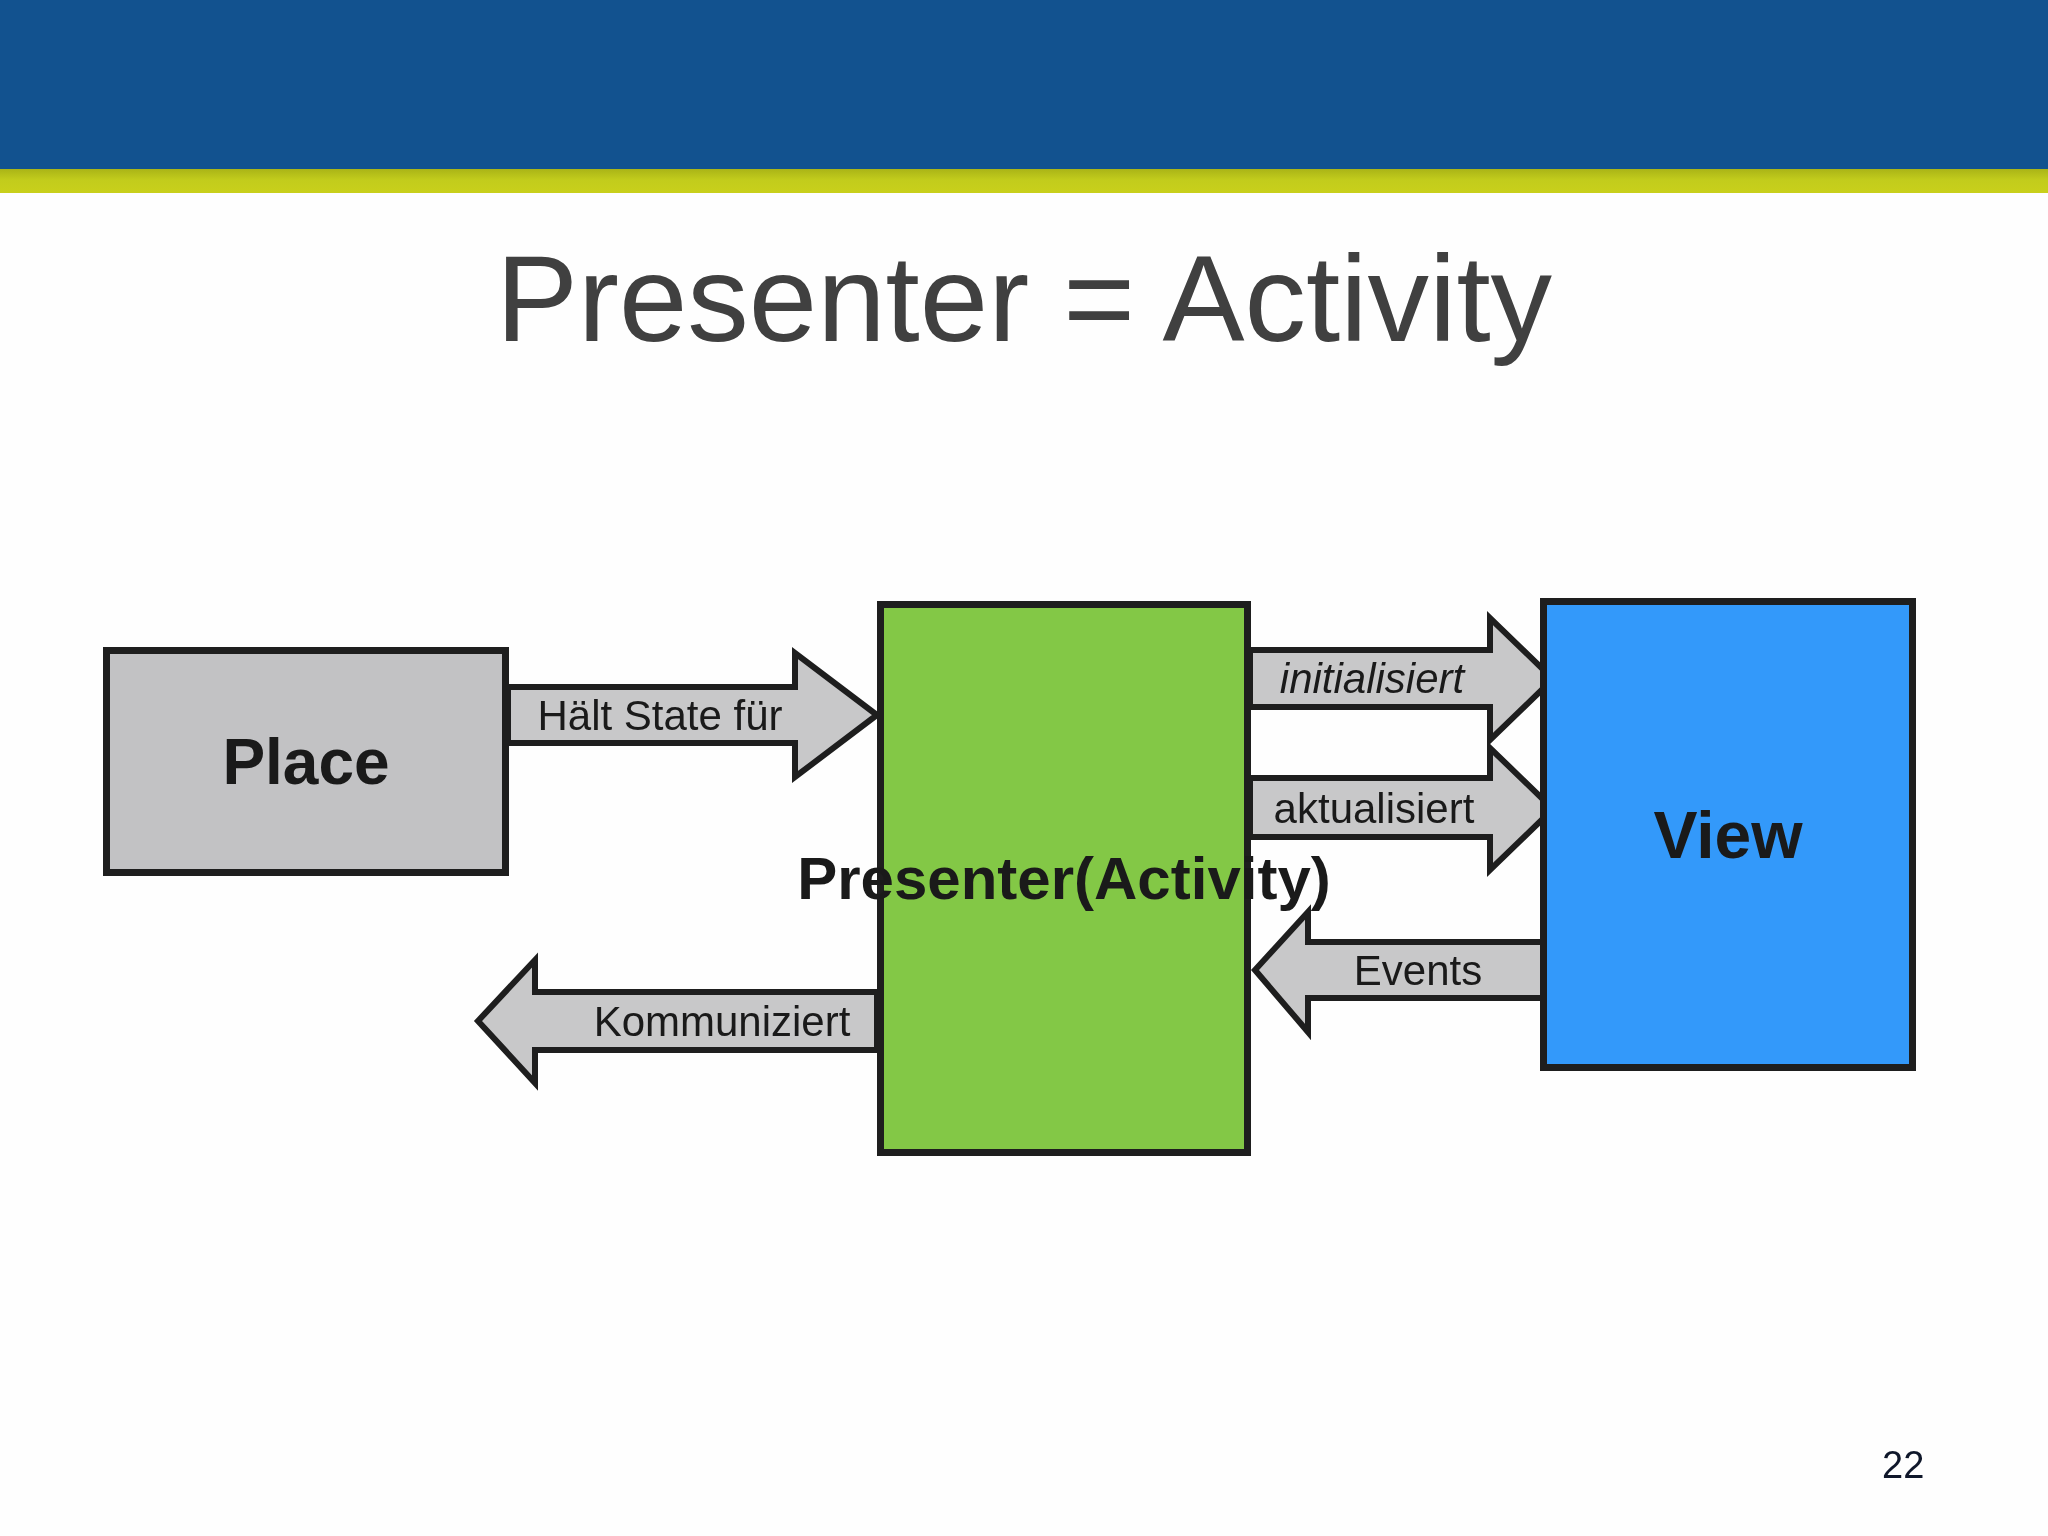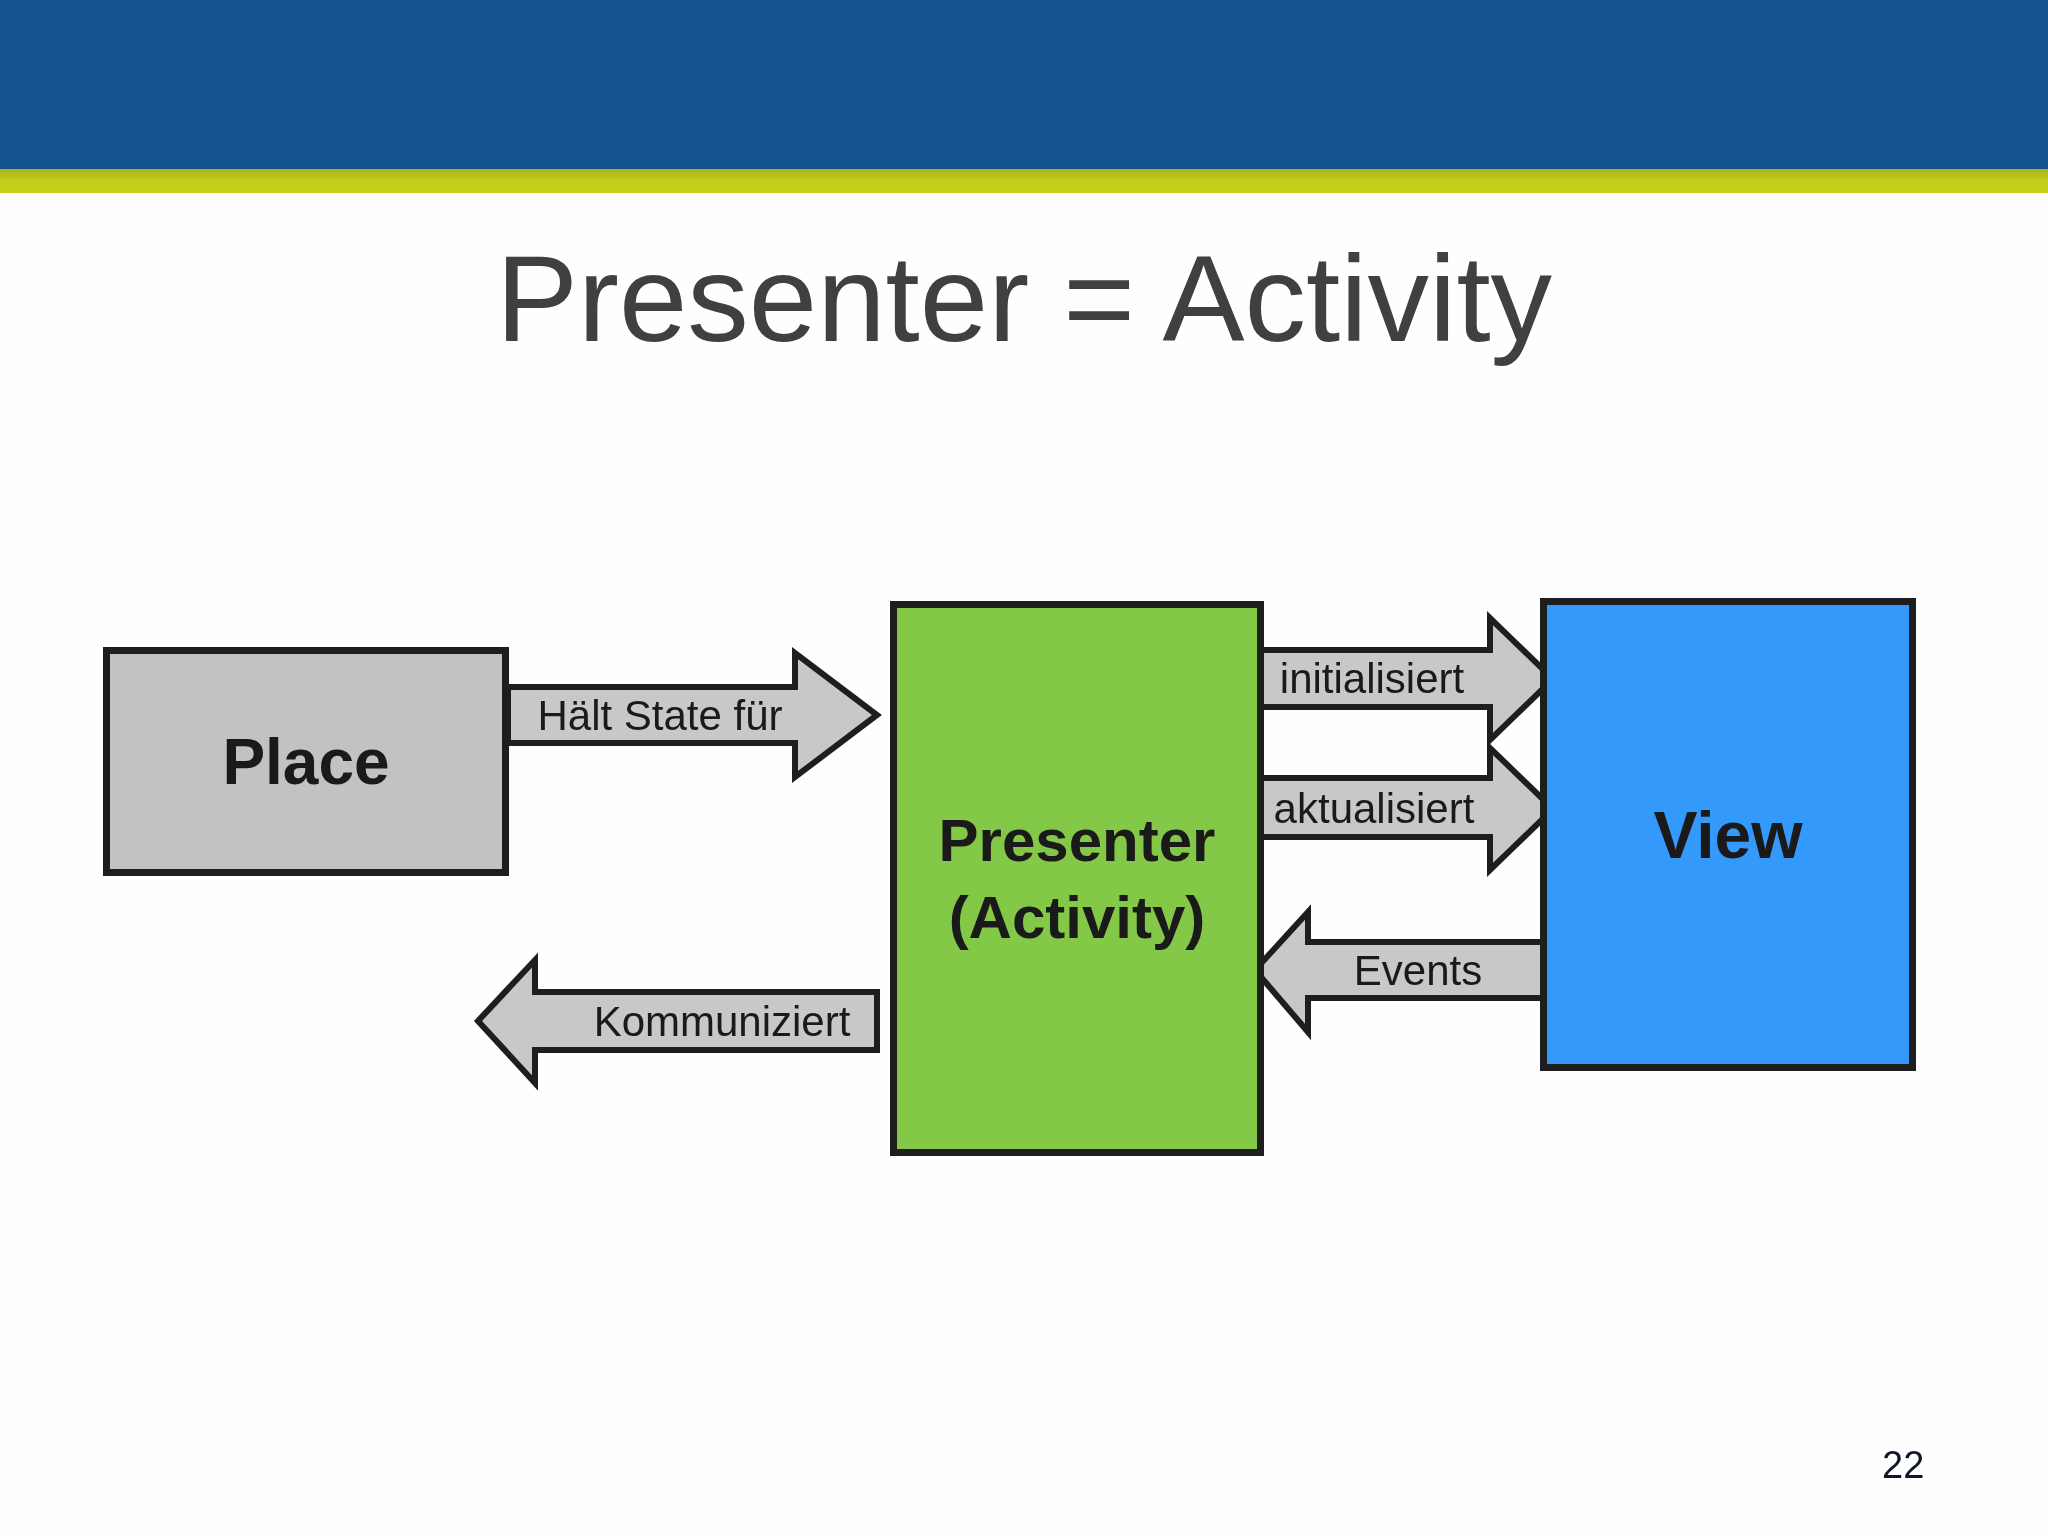--- a/index.html
+++ b/index.html
@@ -62,21 +62,21 @@
 
   
   .node {
     position:absolute; box-sizing:border-box;
     border:7px solid var(--border-dark);
     display:flex; align-items:center; justify-content:center;
     color:#1A1A1A; font-weight:bold; text-align:center;
   }
   .node-place  { left:103px;  top:599px; width:406px; height:229px; background:var(--node-gray); font-size:64px;margin-top:48px; }
   .node-model  { left:112px;  top:909px; width:364px; height:232px; background:var(--node-gray); border-radius:50%; border-width:8px; font-size:64px; }
-  .node-presenter { left:877px; top:601px; width:374px; height:555px; background:var(--presenter-green); font-size:60px; flex-direction:column; line-height:77px;margin-left:13px; }
+  .node-presenter { left:877px; top:601px; width:374px; height:555px; background:var(--presenter-green); font-size:60px; flex-direction:row; line-height:77px; }
   .node-view   { left:1540px; top:598px; width:376px; height:473px; background:var(--view-blue); font-size:66px; }
 
   
   .arrows { position:absolute; left:0; top:0; width:2048px; height:1536px; }
   .arrow { fill: var(--arrow-gray); stroke: var(--border-dark); stroke-width: 6; stroke-linejoin: miter; }
   .edge-label {
     position:absolute; transform:translate(-50%,-50%);
     font-size:42px; color:#1A1A1A; white-space:nowrap;
   }
 
@@ -110,20 +110,20 @@
   <div class="node node-presenter">
     <span>Presenter</span>
     <span>(Activity)</span>
   </div>
 
   <div class="node node-view">
     <span>View</span>
   </div>
 
   <div class="edge-label" style="left:660px;  top:716px;">Hält State für</div>
-  <div class="edge-label" style="left:1372px; top:679px;">initialisiert</div>
+  <div class="edge-label" style="left:1372px; top:679px;font-style:italic;">initialisiert</div>
   <div class="edge-label" style="left:1374px; top:809px;">aktualisiert</div>
   <div class="edge-label" style="left:1418px; top:971px;">Events</div>
   <div class="edge-label" style="left:722px;  top:1022px;">Kommuniziert</div>
 
   <div class="page-number">22</div>
 
 </div>
 
 </body></html>

